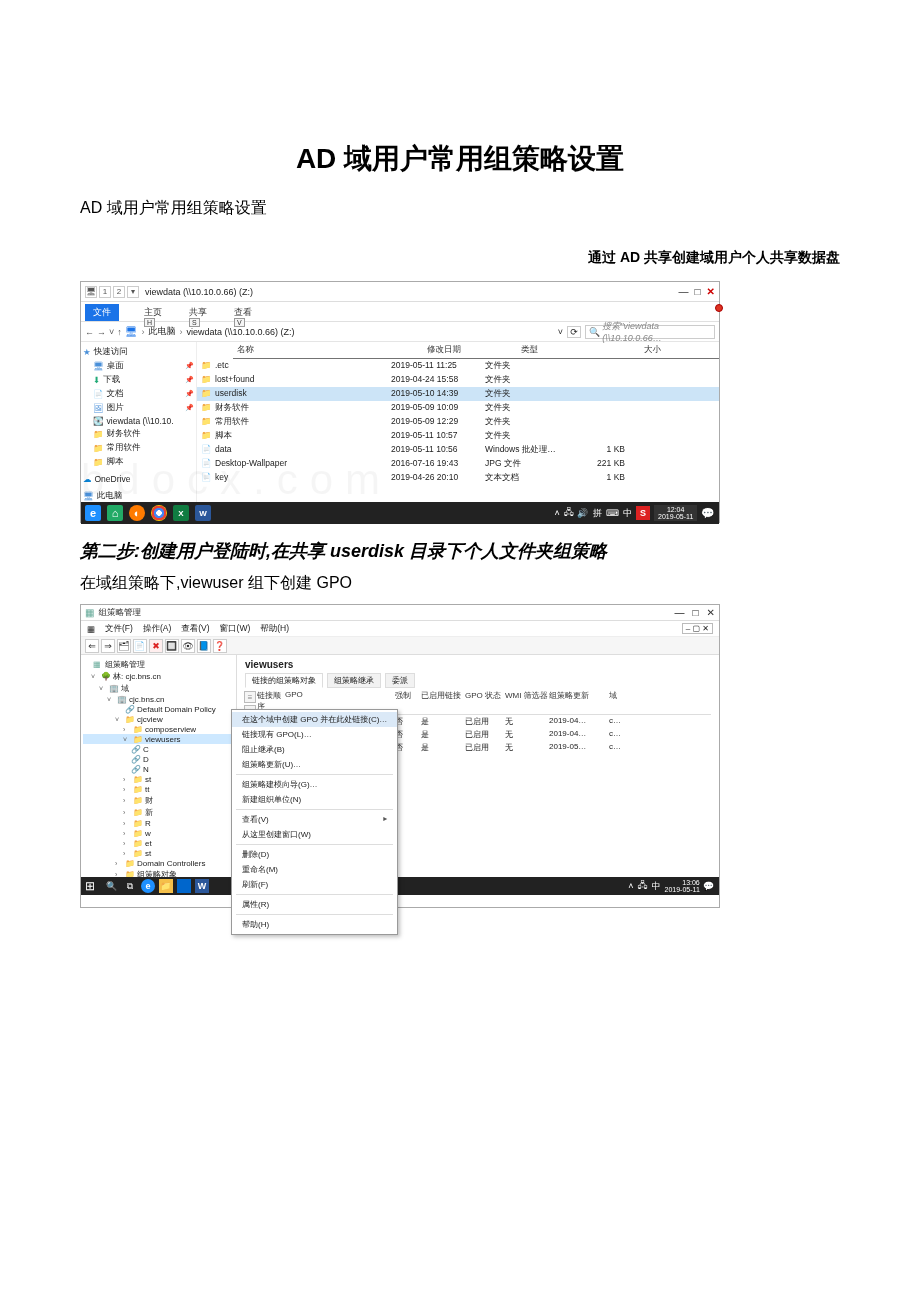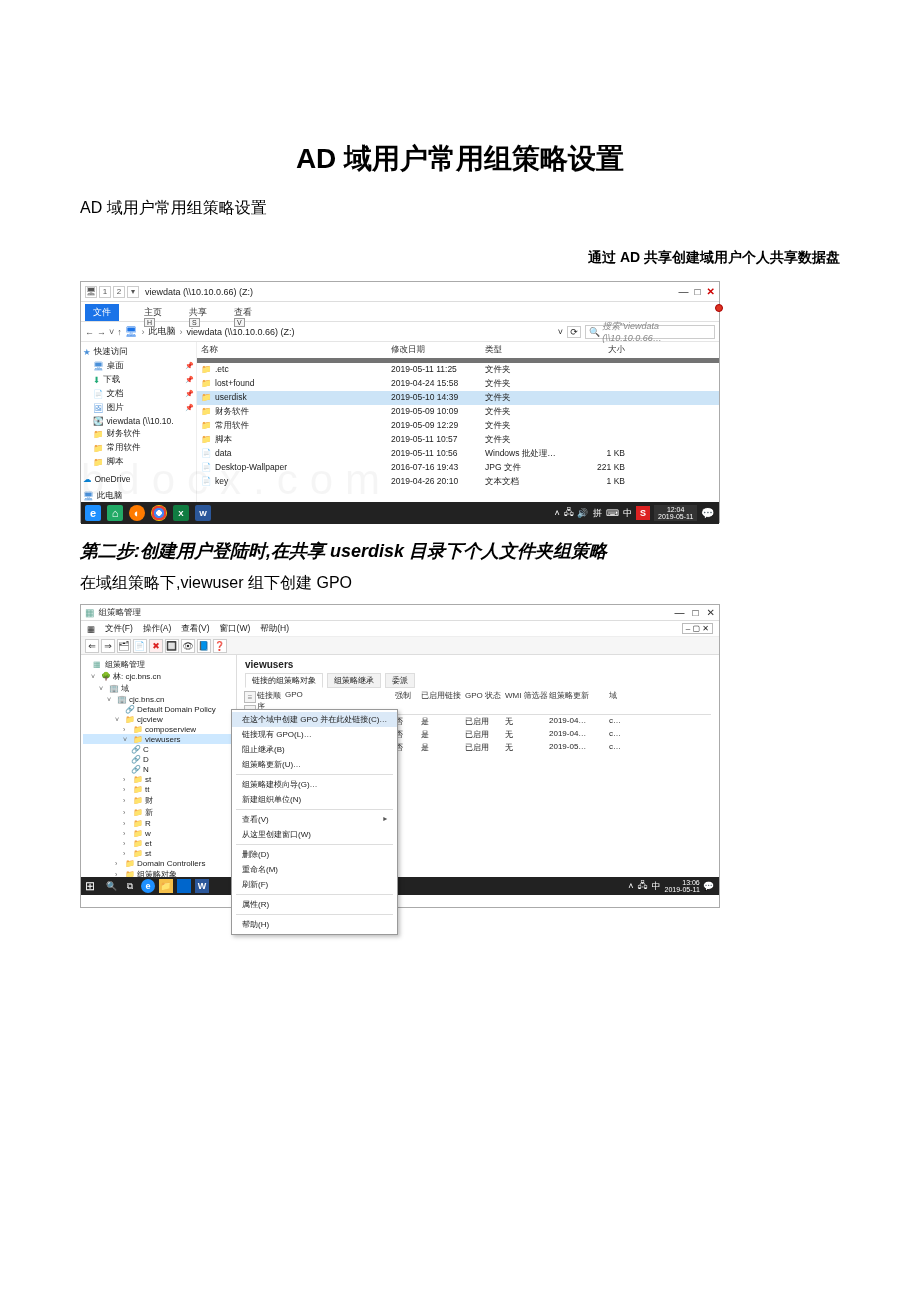--- a/index.html
+++ b/index.html
@@ -120,22 +120,22 @@
   }
   .nav-item { display:flex; align-items:center; gap:3px; padding:1px 0; }
   .nav-item .pin { color:#bbb; font-size:7px; margin-left:auto; }
   .nav-ind1 { padding-left:10px; }
   .star { color:#4a90d9; }
   .fld { color:#f5c04a; }
   .blue-pc { color:#4a90d9; }
   .green-drv { color:#2a8; }
   .file-list { flex:1; }
   .fl-header {
-    display:flex; border-bottom:5px solid #737373;
-    font-size:8.5px; color:#333; padding:2px 4px;
+    display:flex; border-bottom:1px solid #737373;
+    font-size:8.5px; color:#333; padding:2px 4px;margin-left:36px;
   }
   .col-name { width:190px; }
   .col-date { width:94px; }
   .col-type { width:90px; }
   .col-size { width:50px; text-align:right; }
   .fl-row {
     display:flex; padding:1px 4px; font-size:8.5px;
   }
   .fl-row.selected { background:#cce4f7; }
   .fl-row .fld-ico { color:#f5c04a; margin-right:4px; width:10px; display:inline-block; }

